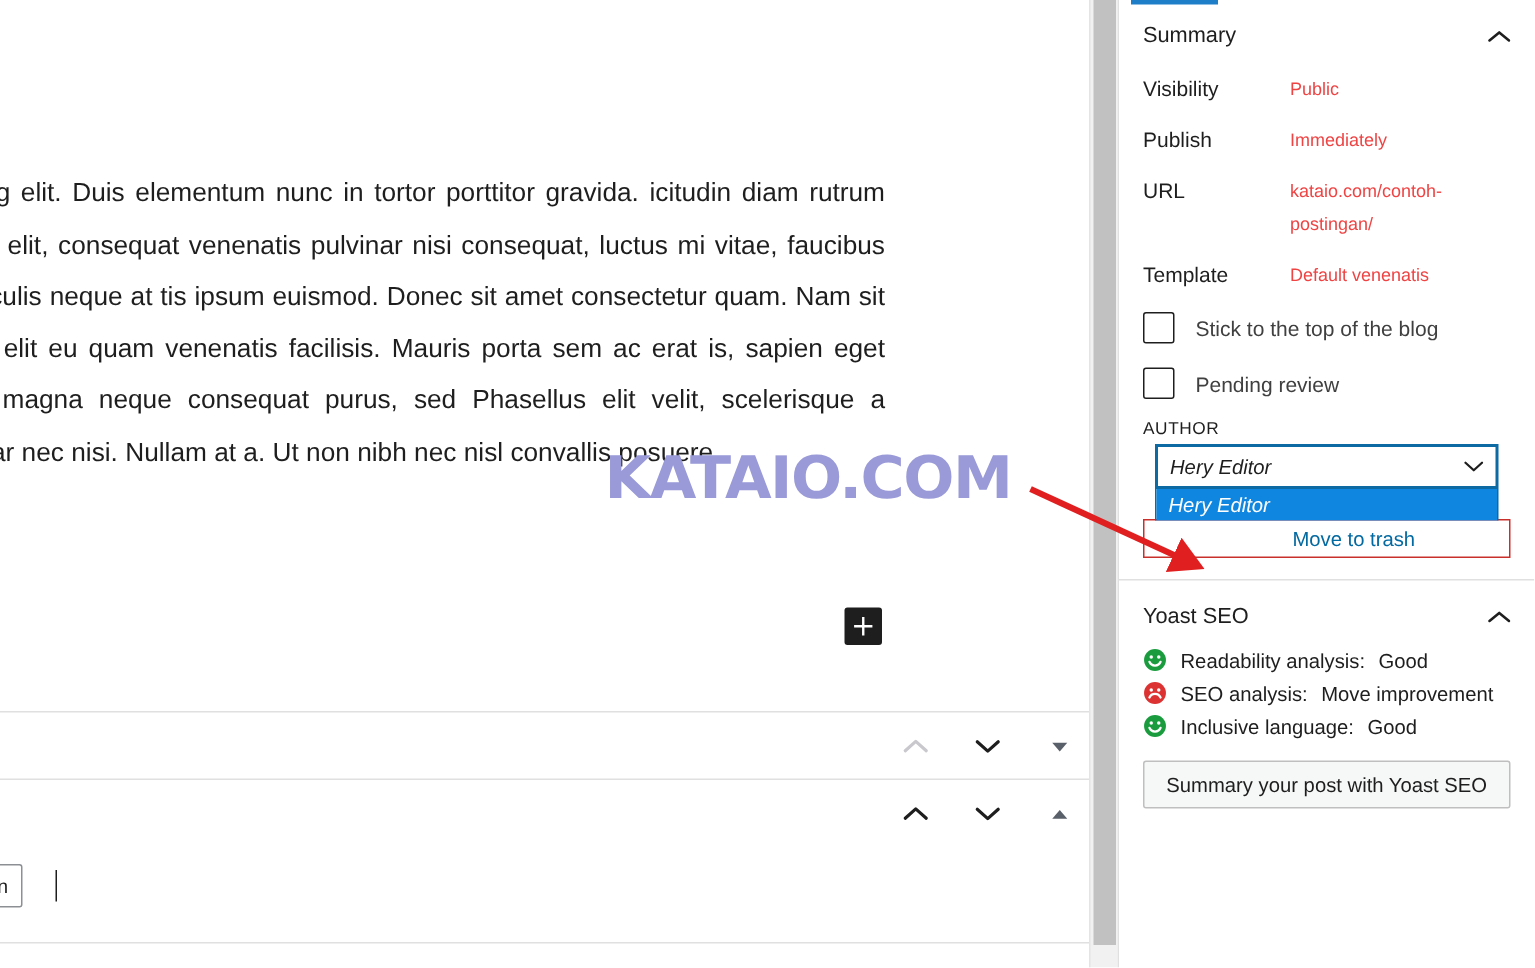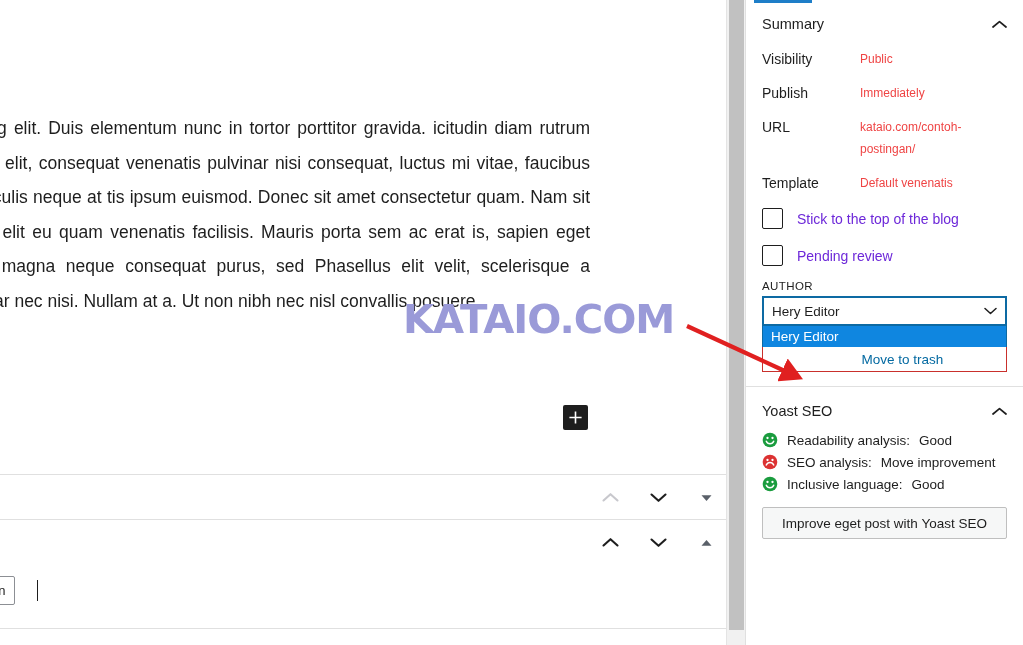--- a/index.html
+++ b/index.html
@@ -149,28 +149,28 @@
     display: flex; align-items: center;
     padding: 8px 16px;
     gap: 14px;
   }
   .cbox {
     width: 21px; height: 21px; flex: none;
     border: 1.6px solid #1e1e1e;
     border-radius: 2px;
     background: #ffffff;
   }
-  .check-label { font-size: 14px; color: #6d28d9; }
+  .check-label { font-size: 14px; color: #404040; }
 
   .author-label {
     padding: 6px 24px 4px 16px;
     font-size: 11.5px; font-weight: 400; color: #1e1e1e;
     letter-spacing: 0.4px;
   }
-  .author-wrap { position: relative; padding: 0 16px; }
+  .author-wrap { position: relative; padding: 0 24px; font-style: italic; }
   .author-select {
     position: relative;
     height: 30px;
     border: 2px solid #0d6aa3;
     background: #ffffff;
     display: flex; align-items: center;
     padding: 0 8px;
     font-size: 13.5px; color: #1e1e1e;
   }
   .author-select .sel-caret {
@@ -400,21 +400,21 @@
         <svg class="face" viewBox="0 0 16 16" aria-hidden="true">
           <circle cx="8" cy="8" r="7.3" fill="#1a9c3e"></circle>
           <circle cx="5.5" cy="6" r="1.15" fill="#ffffff"></circle>
           <circle cx="10.5" cy="6" r="1.15" fill="#ffffff"></circle>
           <path d="M4.3 9.2a4 4 0 0 0 7.4 0" stroke="#ffffff" stroke-width="1.5" fill="none" stroke-linecap="round"></path>
         </svg>
         <span>Inclusive language:</span>
         <span class="yoast-strong">Good</span>
       </div>
 
-      <div class="yoast-btn">Improve eget post with Yoast SEO</div>
+      <div class="yoast-btn">Summary your post with Yoast SEO</div>
     </div>
   </div>
 
   <svg class="arrow-svg" viewBox="0 0 120 62">
     <defs>
       <marker id="ah" markerWidth="6" markerHeight="6" refX="1.2" refY="3" orient="auto">
         <path d="M0,0 L0,6 L5.4,3 z" fill="#e02020"></path>
       </marker>
     </defs>
     <line x1="4" y1="4" x2="104" y2="50" stroke="#e02020" stroke-width="4.2" marker-end="url(#ah)"></line>

